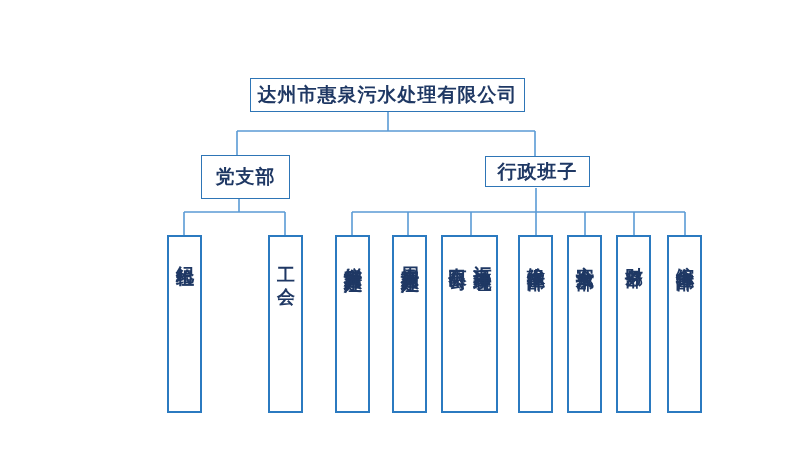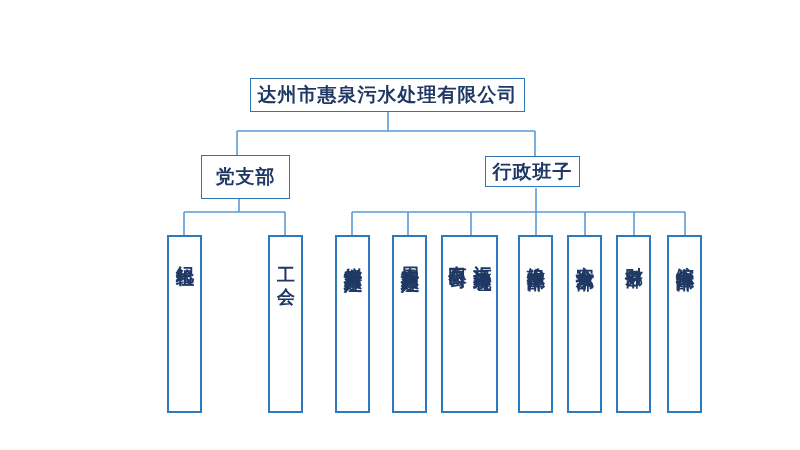--- a/index.html
+++ b/index.html
@@ -22,37 +22,38 @@
     pointer-events: none;
   }
   .node {
     position: absolute;
     box-sizing: border-box;
     background: #ffffff;
     color: #1f3864;
     display: flex;
     align-items: center;
     justify-content: center;
+    text-align: center;
   }
   .node-root {
     left: 250px; top: 78px;
     width: 275px; height: 34px;
     border: 1.6px solid #2e75b6;
     font-size: 19px;
     font-weight: 600;
     letter-spacing: 1px;
   }
   .node-l2 {
     border: 1.5px solid #2e75b6;
     font-size: 19px;
     font-weight: 600;
     letter-spacing: 1px;
   }
   .node-party { left: 201px; top: 155px; width: 89px; height: 44px; }
-  .node-admin { left: 485px; top: 156px; width: 95px; height: 31px; }
+  .node-admin { left: 485px; top: 156px; width: 105px; height: 31px; }
   .vbox {
     top: 235px;
     height: 178px;
     width: 35px;
     border: 2px solid #2b7ac0;
     align-items: flex-start;
     padding-top: 15px;
   }
   .vbox .vtext {
     writing-mode: vertical-rl;

